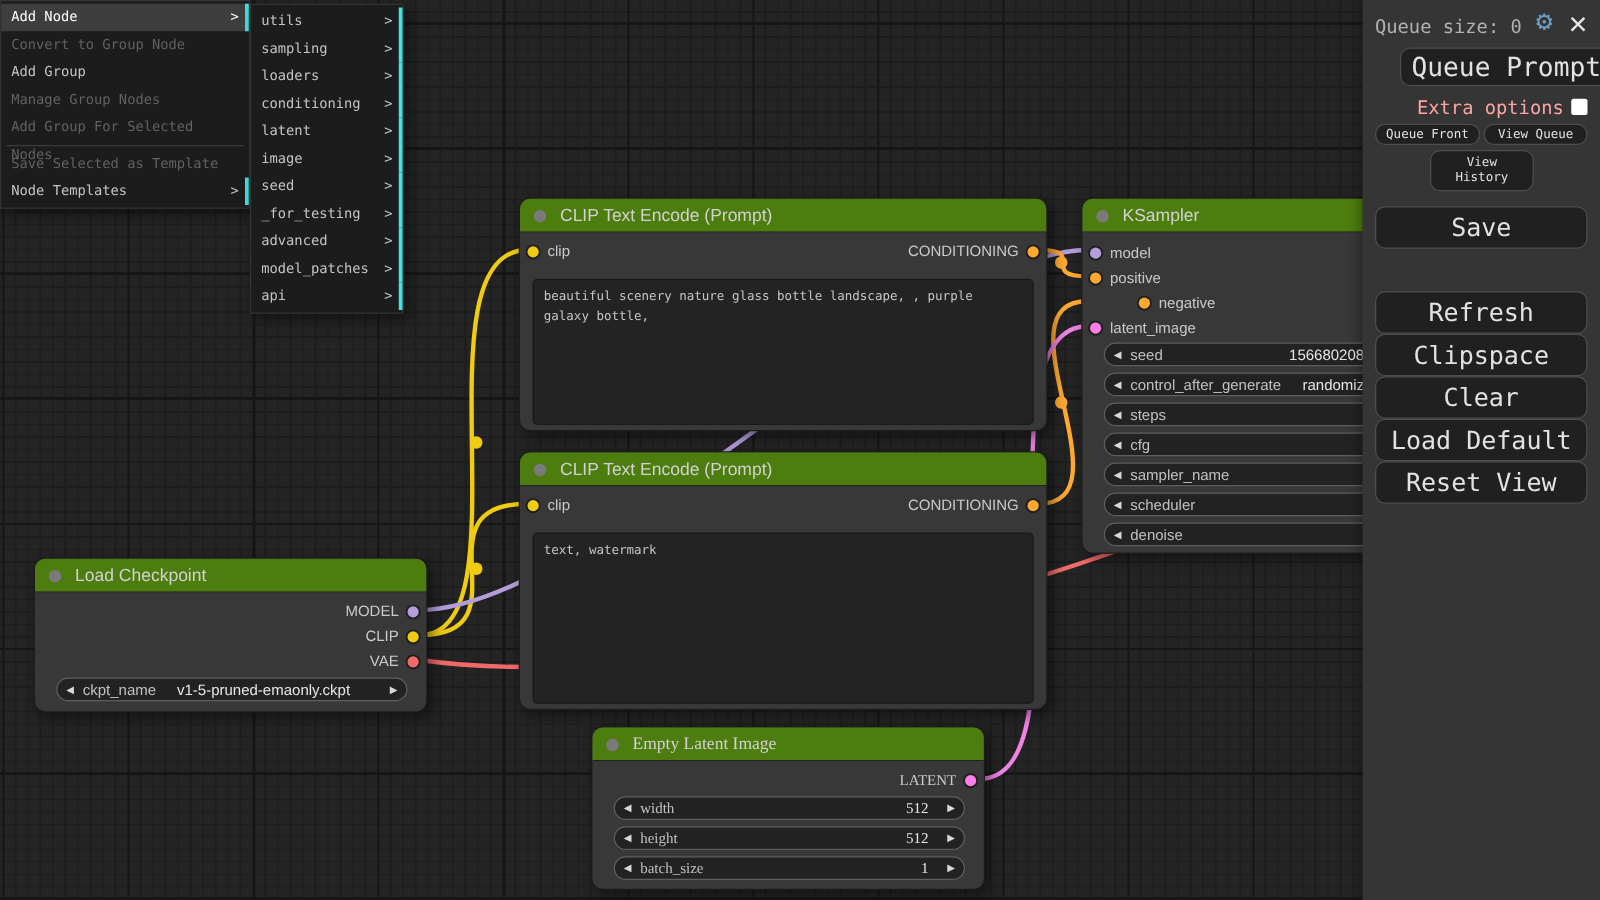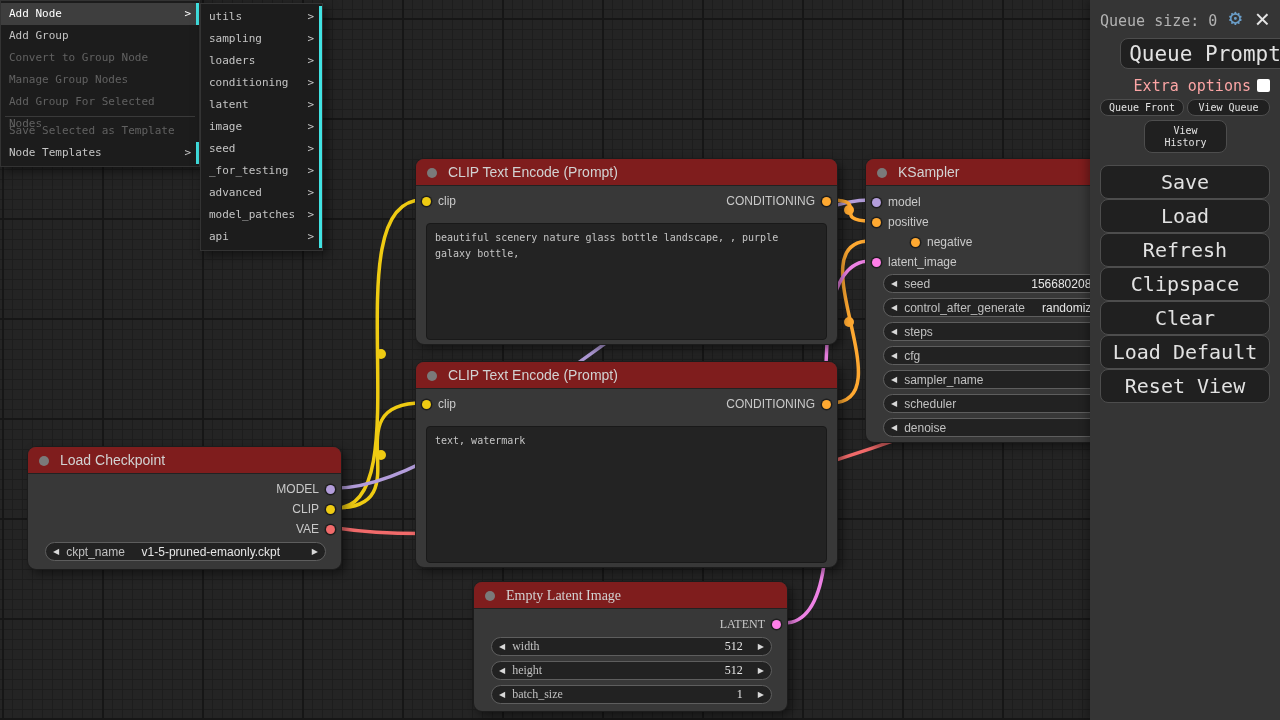--- a/index.html
+++ b/index.html
@@ -24,21 +24,21 @@
   
   .node {
     position:absolute; z-index:2;
     background:#383838;
     border:1px solid #1c1c1c;
     border-radius:9px;
     box-shadow:4px 4px 10px rgba(0,0,0,0.45);
   }
   .node-title {
     position:relative; height:27px;
-    background:#7f1d1d;
+    background:#4d7c0f;
     border-radius:8px 8px 0 0;
     border-bottom:1px solid #222;
     color:#d2d2d2; font-size:14px; line-height:27px;
     padding-left:32px;
     cursor:default;
   }
   .collapse-dot {
     position:absolute; left:11px; top:9px;
     width:10px; height:10px; border-radius:50%;
     background:#7a7a7a;
@@ -297,38 +297,37 @@
   </div>
   <div class="btn qp-btn">Queue Prompt</div>
   <div class="extra-row">
     <span>Extra options</span><span class="checkbox"></span>
   </div>
   <div class="btn small-btn" style="left:10px; width:84px;">Queue Front</div>
   <div class="btn small-btn" style="left:97px; width:83px;">View Queue</div>
   <div class="btn vh-btn">View
 History</div>
   <div class="btn big-btn" style="top:165px;">Save</div>
-  <div class="btn big-btn" style="top:199px;">Load</div>
   <div class="btn big-btn" style="top:233px;">Refresh</div>
   <div class="btn big-btn" style="top:267px;">Clipspace</div>
   <div class="btn big-btn" style="top:301px;">Clear</div>
   <div class="btn big-btn" style="top:335px;">Load Default</div>
   <div class="btn big-btn" style="top:369px;">Reset View</div>
 </div>
 
 <div class="ctx-menu menu-main">
   <div class="menu-item highlighted has-sub">
     <span>Add Node</span>
     <span class="mi-chevron">&gt;</span>
   </div>
+  <div class="menu-item disabled">
+    <span>Convert to Group Node</span>
+  </div>
   <div class="menu-item">
     <span>Add Group</span>
-  </div>
-  <div class="menu-item disabled">
-    <span>Convert to Group Node</span>
   </div>
   <div class="menu-item disabled">
     <span>Manage Group Nodes</span>
   </div>
   <div class="menu-item disabled">
     <span>Add Group For Selected Nodes</span>
   </div>
   <div class="menu-sep"></div>
   <div class="menu-item disabled">
     <span>Save Selected as Template</span>

